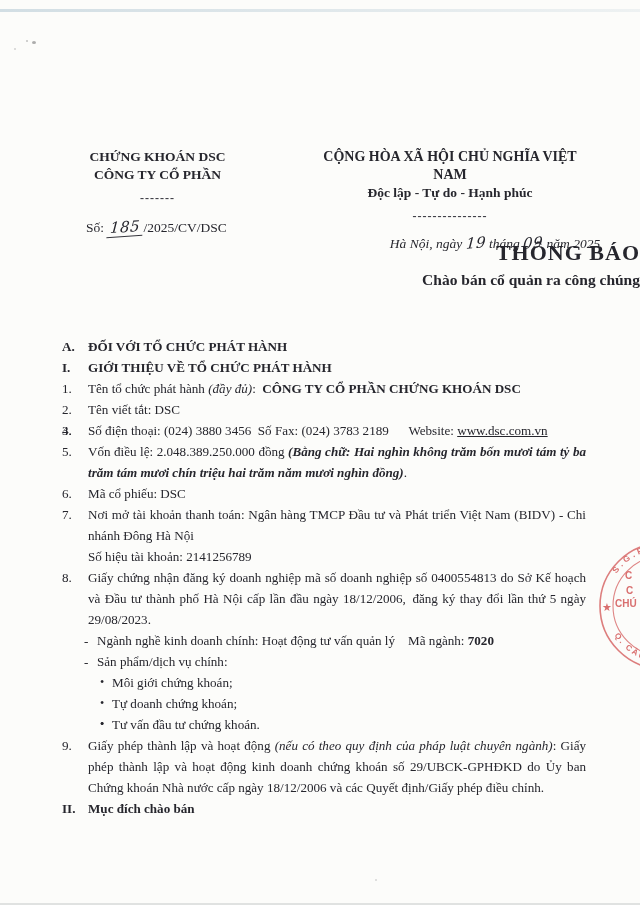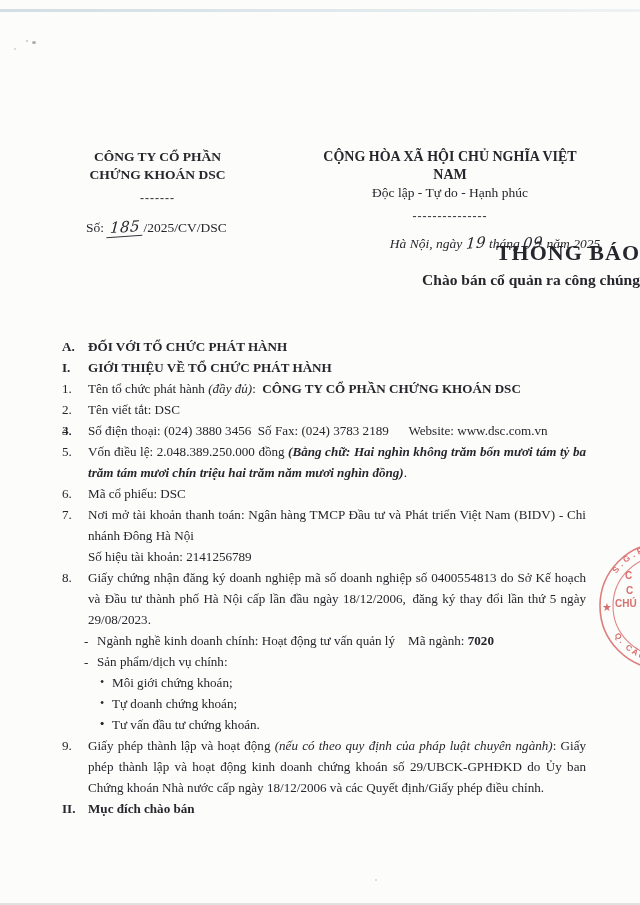--- a/index.html
+++ b/index.html
@@ -15,21 +15,21 @@
   .scan-bottom { position:absolute; bottom:0; left:0; width:100%; height:2px;
     background:rgba(160,165,170,.3); }
   .speck { position:absolute; border-radius:50%; }
 
   
   .header { position:absolute; top:148px; left:60px; width:525px; display:flex; }
   .h-left { width:195px; text-align:center; }
   .h-right { flex:1; text-align:center; padding-left:60px; }
   .org-line { font-weight:bold; font-size:13.5px; line-height:18px; }
   .nat-line1 { font-weight:bold; font-size:14px; line-height:18px; }
-  .nat-line2 { font-weight:normal; font-size:13.5px; line-height:18px; }
+  .nat-line2 { font-weight:bold; font-size:13.5px; line-height:18px; }
   .divider { font-weight:bold; font-size:12px; letter-spacing:1px; margin-top:9px; color:#3a3a42; line-height:10px; }
   .so-line { margin-top:15px; text-align:left; font-size:13.5px; padding-left:26px; }
   .date-line { margin-top:13px; font-style:italic; font-size:13.5px; transform:translateX(45px); white-space:nowrap; }
   .hand { font-family:"DejaVu Serif",serif; font-style:italic; }
   .hand-num { display:inline-block; transform:rotate(-4deg) skewX(-8deg); font-size:15px; letter-spacing:.5px; }
   .so-num { border-bottom:1.3px solid #33333a; padding:0 3px; }
 
   
   .title-block { position:absolute; top:240px; left:0; width:640px; text-align:right; }
   .title-main { font-size:22px; font-weight:bold; letter-spacing:1px; }
@@ -41,41 +41,41 @@
   .item { position:relative; padding-left:28px; text-align:justify; }
   .item .marker { position:absolute; left:2px; top:0; }
   .item.section { font-weight:bold; }
   .item.dash { padding-left:37px; }
   .item.dash .marker { left:24px; }
   .item.bullet { padding-left:52px; }
   .item.bullet .marker { left:40px; font-size:12px; }
   .seg-b { font-weight:bold; }
   .seg-i { font-style:italic; }
   .seg-bi { font-weight:bold; font-style:italic; }
-  .seg-u { }
+  .seg-u { text-decoration:underline; }
 
   
   .stamp { position:absolute; left:591px; top:534px; width:160px; height:150px; opacity:.92; }
 </style>
 </head>
 <body>
 
 <div class="page">
 
   <div class="scan-top"></div>
   <div class="speck" style="left:32px;top:41px;width:4px;height:3px;background:#8a8a8a;opacity:.7;"></div>
   <div class="speck" style="left:26px;top:40px;width:2px;height:2px;background:#9a9a9a;opacity:.6;"></div>
   <div class="speck" style="left:14px;top:48px;width:2px;height:2px;background:#b5b5b5;opacity:.6;"></div>
   <div class="speck" style="left:375px;top:879px;width:2px;height:2px;background:#bbb;opacity:.6;"></div>
   <div class="scan-bottom"></div>
 
   <div class="header">
     <div class="h-left">
+      <div class="org-line">CHỨNG KHOÁN DSC</div>
       <div class="org-line">CÔNG TY CỔ PHẦN</div>
-      <div class="org-line">CHỨNG KHOÁN DSC</div>
       <div class="divider">-------</div>
       <div class="so-line">
         <span>Số:</span>
         <span class="hand hand-num so-num">185</span><span>/2025/CV/DSC</span>
       </div>
     </div>
     <div class="h-right">
       <div class="nat-line1">CỘNG HÒA XÃ HỘI CHỦ NGHĨA VIỆT NAM</div>
       <div class="nat-line2">Độc lập - Tự do - Hạnh phúc</div>
       <div class="divider">---------------</div>

